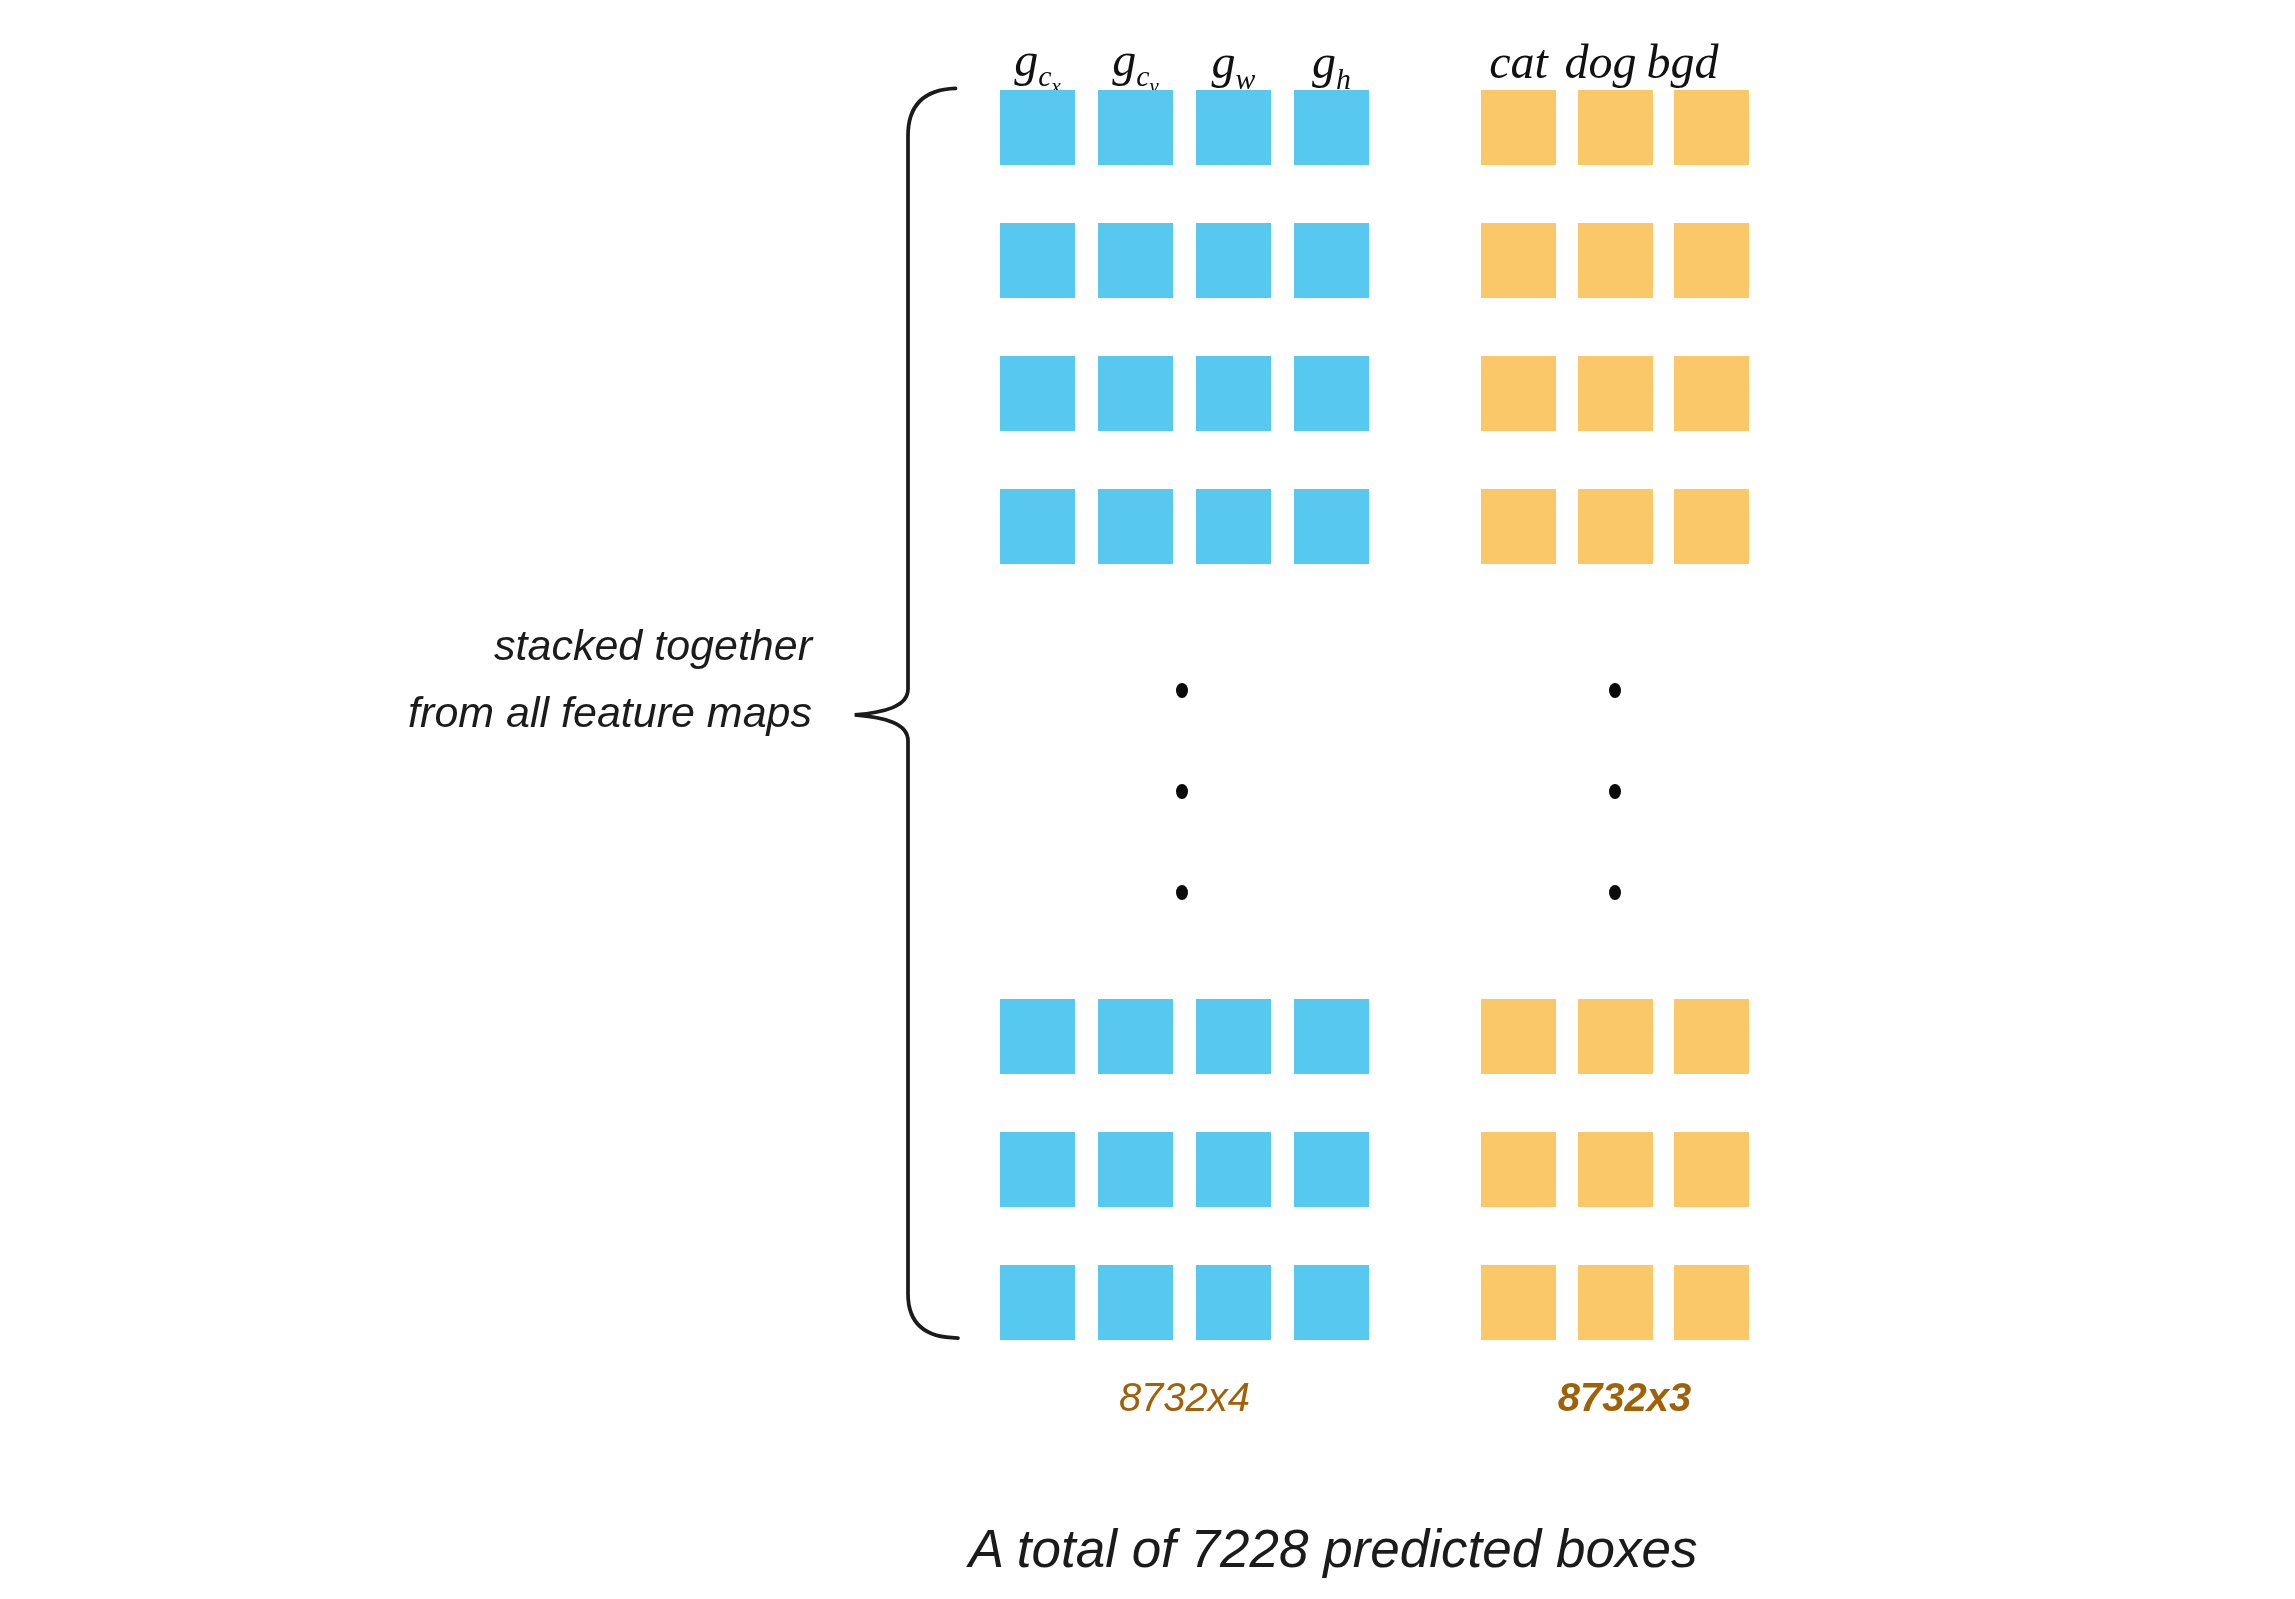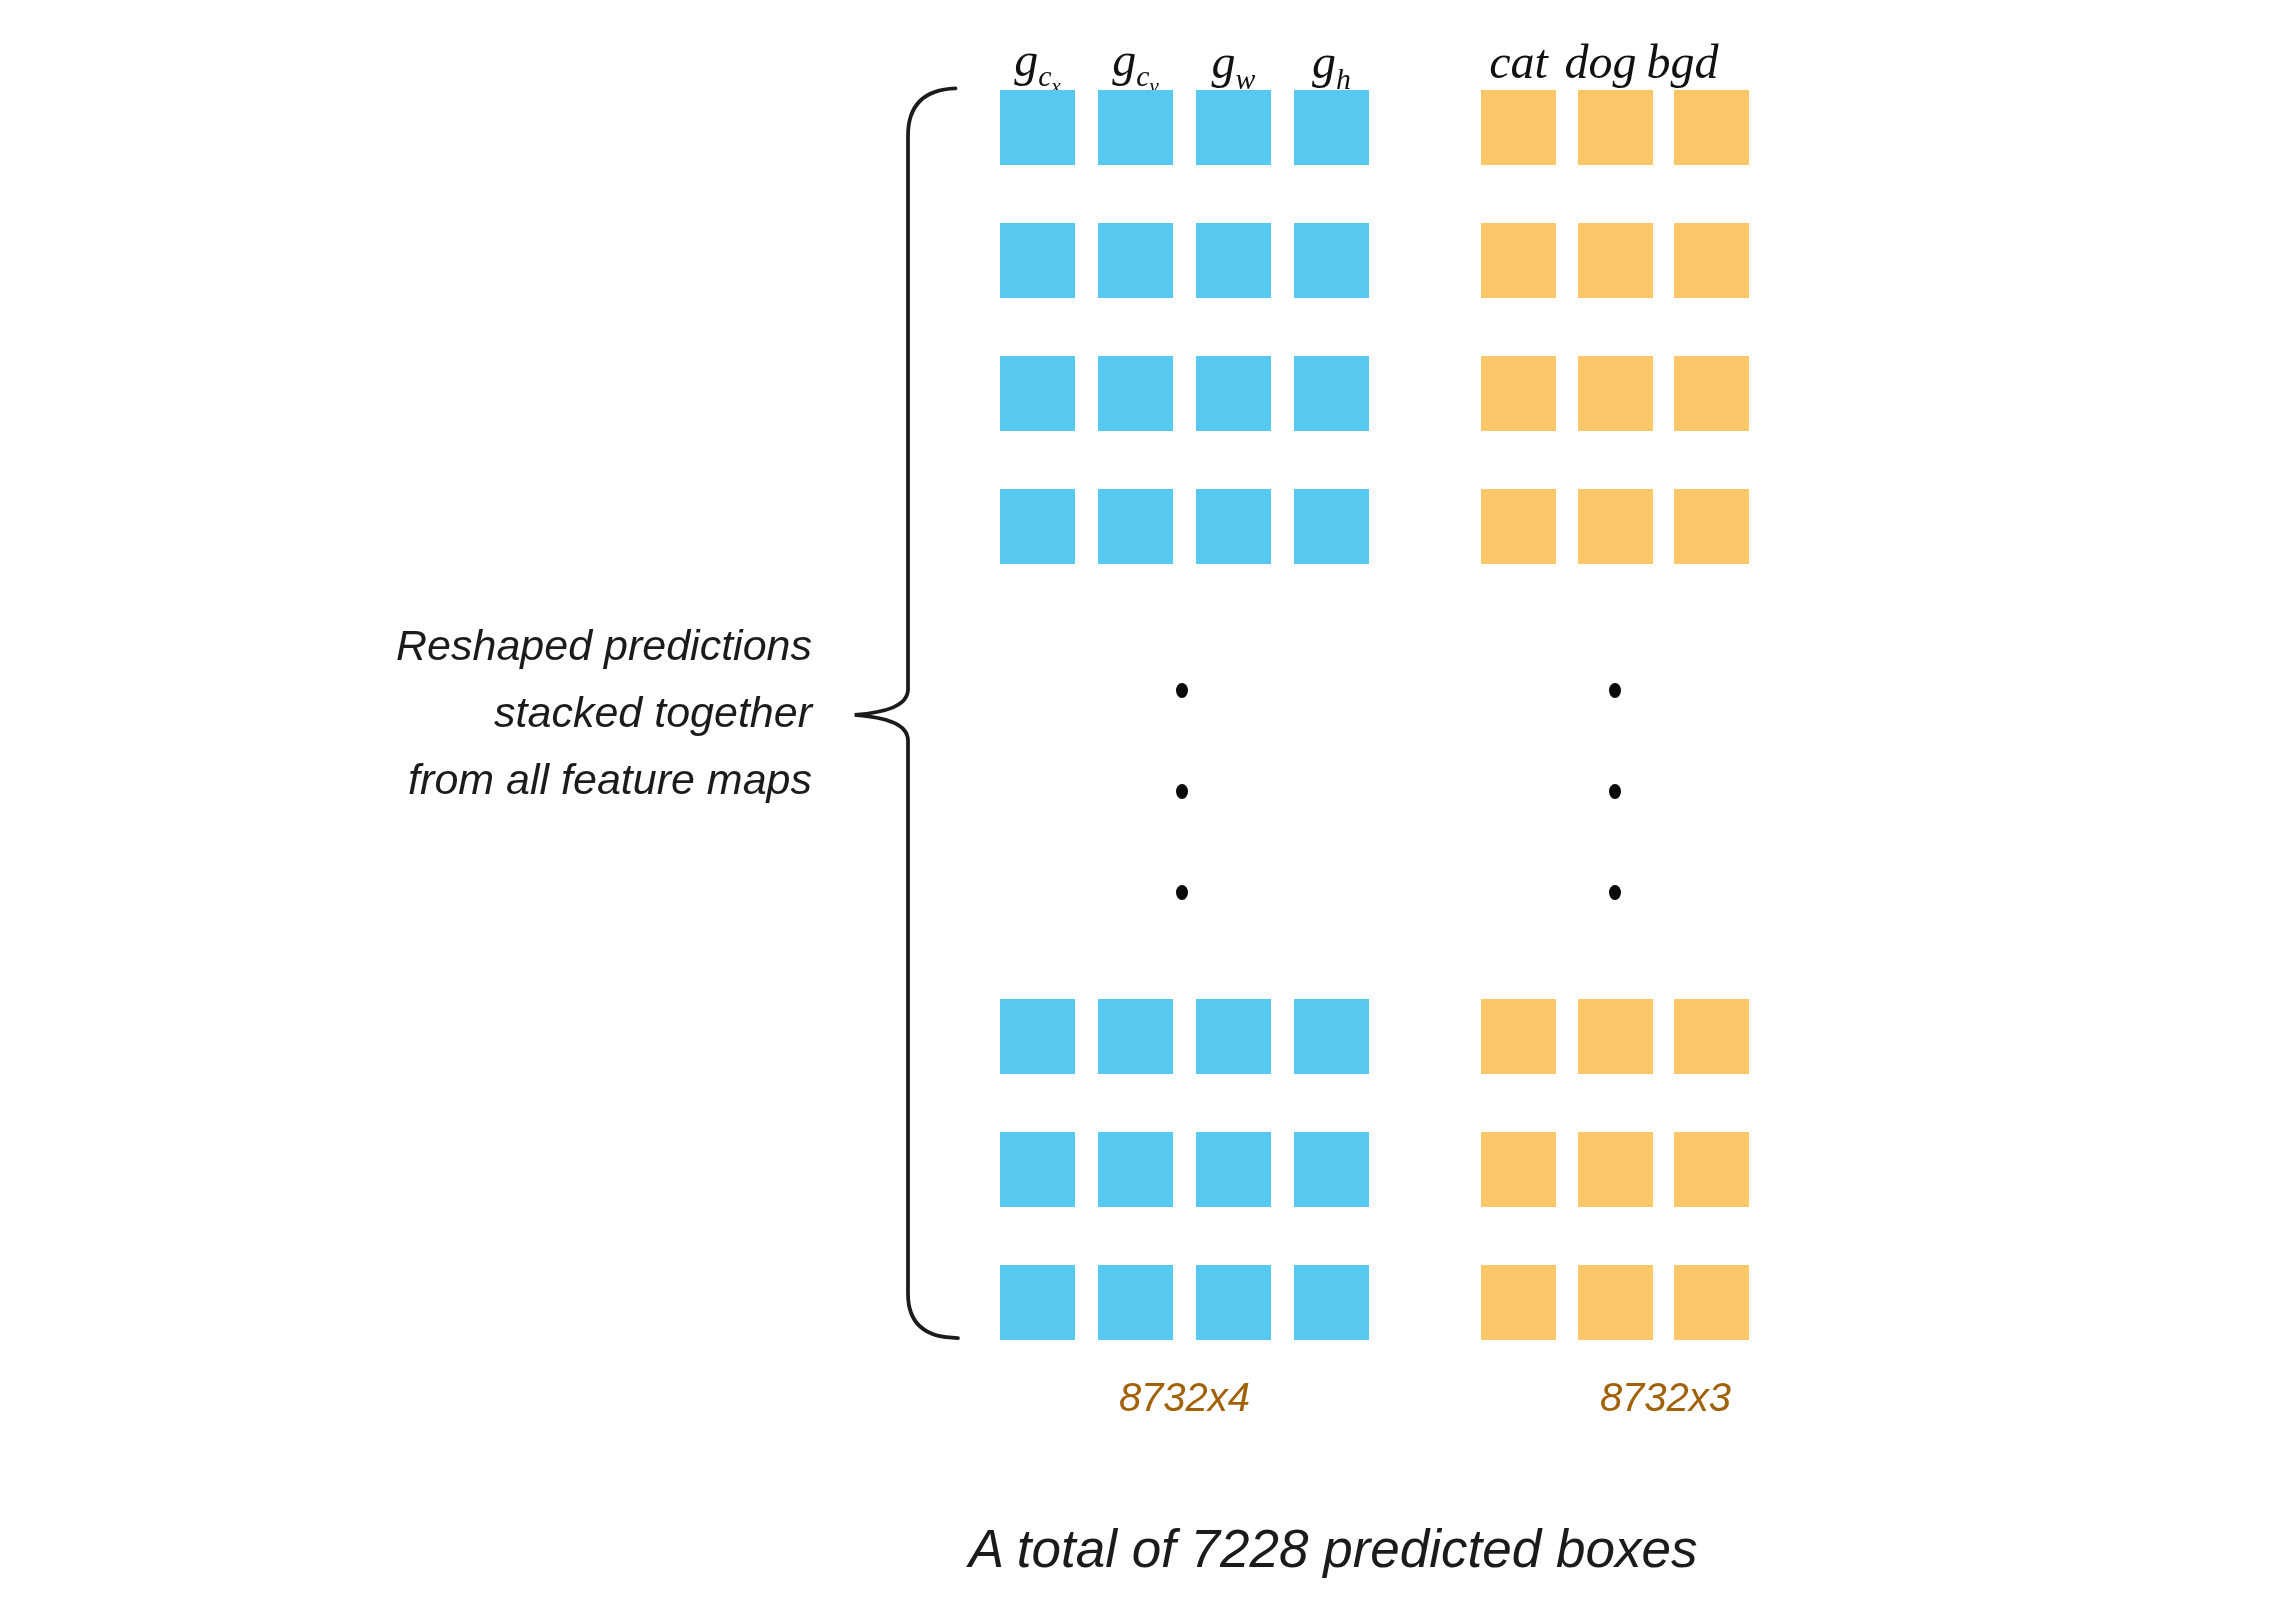--- a/index.html
+++ b/index.html
@@ -87,21 +87,21 @@
   .dim-label {
     position: absolute;
     top: 1375px;
     width: 667px;
     text-align: center;
     font-style: italic;
     font-size: 40px;
     color: #a16207;
   }
   #loc-dim { left: 851px; }
-  #cls-dim { left: 1332px; }
+  #cls-dim { left: 1291px; font-weight: bold; }
 
   
   .caption {
     position: absolute;
     top: 1518px;
     left: 750px;
     width: 1166px;
     text-align: center;
     font-style: italic;
     font-size: 53px;
@@ -118,21 +118,20 @@
     <path id="brace-path" d="M 147 21
              Q 90 23 90 78
              L 90 742
              C 90 763 62 770 26 773
              C 62 776 90 783 90 804
              L 90 1468
              Q 90 1521 150 1521" stroke="#1b1b1b" stroke-width="4.5" stroke-linecap="round" fill="none"></path>
   </svg>
 
   <div class="annotation">
-    <div>Reshaped predictions</div>
     <div>stacked together</div>
     <div>from all feature maps</div>
   </div>
 
   <div id="loc-headers" class="header-row" style="left: 1000px; grid-template-columns: repeat(4, 75px); column-gap: 23px;">
       <div class="header-cell">g<sub>c<sub>x</sub></sub></div>
       <div class="header-cell">g<sub>c<sub>y</sub></sub></div>
       <div class="header-cell">g<sub>w</sub></div>
       <div class="header-cell">g<sub>h</sub></div>
     </div>

